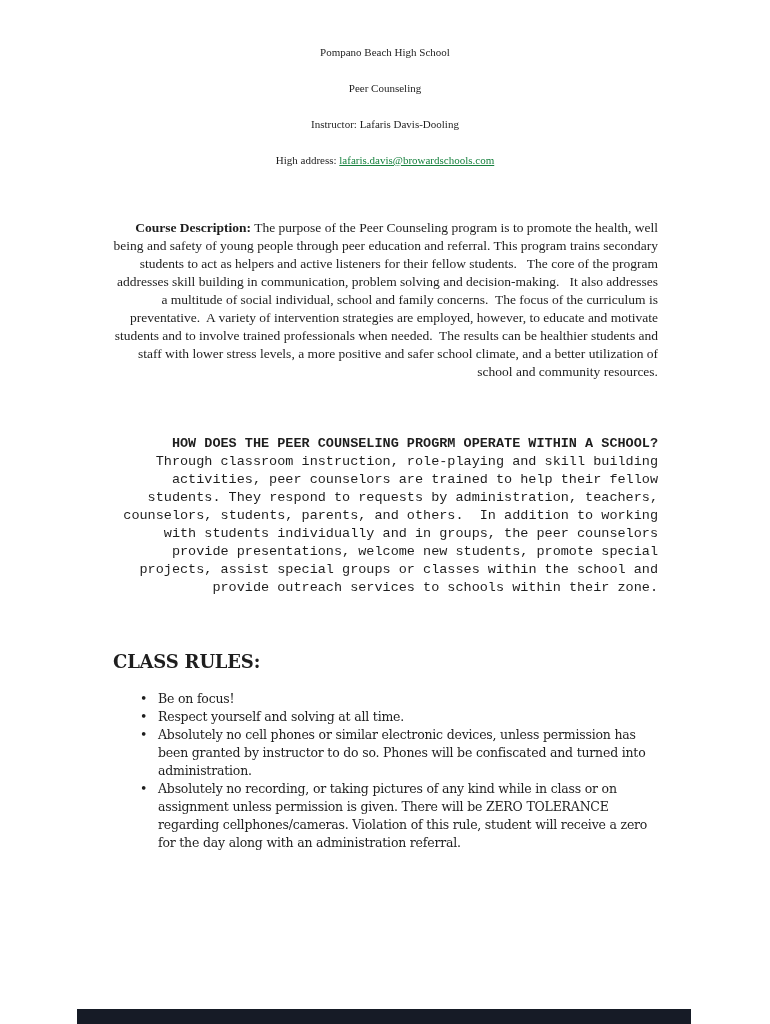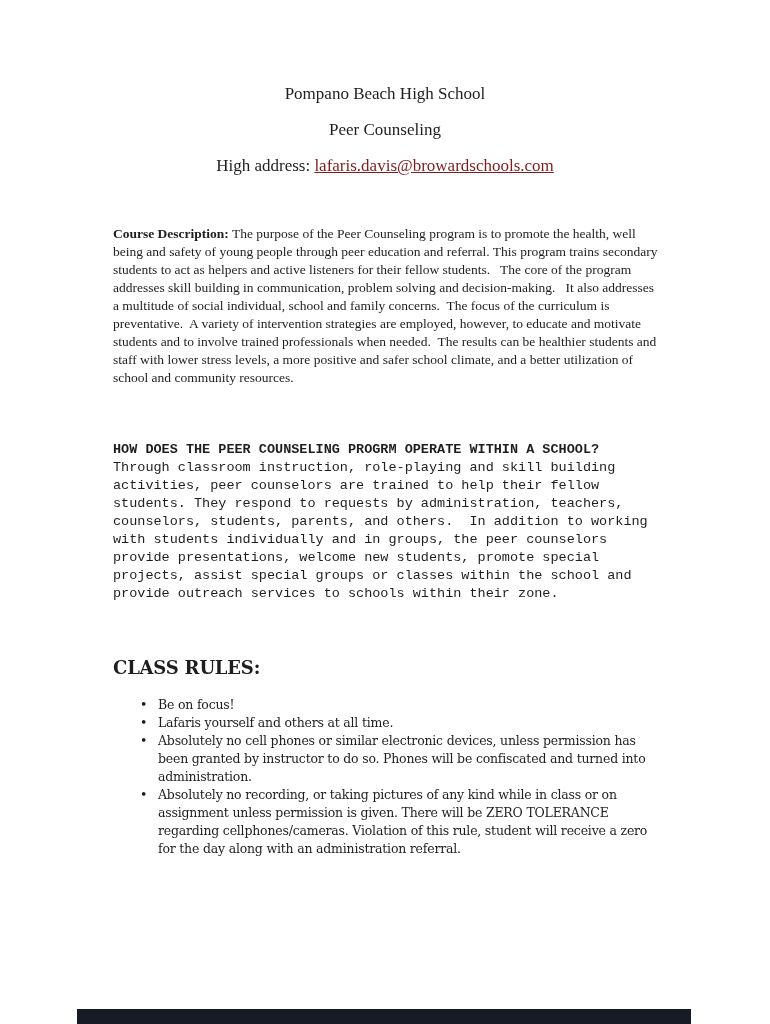--- a/index.html
+++ b/index.html
@@ -13,41 +13,41 @@
     overflow: hidden;
   }
   .doc {
     position: relative;
     width: 770px;
     height: 1024px;
     background: #ffffff;
   }
   
   .doc-header {
-    padding-top: 86px;
+    padding-top: 44px;
     text-align: center;
-    font-size: 17px;
+    font-size: 11px;
   }
   .doc-header p {
     margin: 0 0 20px 0;
     line-height: 16px;
   }
   .email-link {
-    color: #7f1d1d;
+    color: #15803d;
     text-decoration: underline;
     cursor: pointer;
   }
   
   .para {
     margin: 0 0 0 113px;
     width: 545px;
     font-size: 13.5px;
     line-height: 18px;
     white-space: pre-wrap;
-    text-align: left;
+    text-align: right;
   }
   .para b { font-weight: bold; }
   .desc { margin-top: 51px; }
   .op   { margin-top: 54px; font-family: Liberation Mono, monospace; }
   
   .rules-heading {
     margin: 56px 0 0 113px;
     font-family: "DejaVu Serif", serif;
     font-weight: bold;
     font-size: 18px;
@@ -86,31 +86,32 @@
   }
 </style>
 </head>
 <body>
 
 <div class="doc">
 
   <div class="doc-header">
     <p>Pompano Beach High School</p>
     <p>Peer Counseling</p>
+    <p>Instructor: Lafaris Davis-Dooling</p>
     <p><span>High address: </span><a class="email-link">lafaris.davis@browardschools.com</a></p>
   </div>
 
   <p class="para desc"><b>Course Description:</b><span> The purpose of the Peer Counseling program is to promote the health, well being and safety of young people through peer education and referral. This program trains secondary students to act as helpers and active listeners for their fellow students.   The core of the program addresses skill building in communication, problem solving and decision-making.   It also addresses a multitude of social individual, school and family concerns.  The focus of the curriculum is preventative.  A variety of intervention strategies are employed, however, to educate and motivate students and to involve trained professionals when needed.  The results can be healthier students and staff with lower stress levels, a more positive and safer school climate, and a better utilization of school and community resources.</span></p>
 
   <p class="para op"><b>HOW DOES THE PEER COUNSELING PROGRM OPERATE WITHIN A SCHOOL?</b><span>  Through classroom instruction, role-playing and skill building activities, peer counselors are trained to help their fellow students. They respond to requests by administration, teachers, counselors, students, parents, and others.  In addition to working with students individually and in groups, the peer counselors provide presentations, welcome new students, promote special projects, assist special groups or classes within the school and provide outreach services to schools within their zone.</span></p>
 
   <p class="rules-heading">CLASS RULES:</p>
 
   <ul class="rules">
     <li><span class="blt">•</span><span>Be on focus!</span></li>
-    <li><span class="blt">•</span><span>Lafaris yourself and others at all time.</span></li>
+    <li><span class="blt">•</span><span>Respect yourself and solving at all time.</span></li>
     <li><span class="blt">•</span><span>Absolutely no cell phones or similar electronic devices, unless permission has been granted by instructor to do so. Phones will be confiscated and turned into administration.</span></li>
     <li><span class="blt">•</span><span>Absolutely no recording, or taking pictures of any kind while in class or on assignment unless permission is given. There will be ZERO TOLERANCE regarding cellphones/cameras. Violation of this rule, student will receive a zero for the day along with an administration referral.</span></li>
   </ul>
 
   <div class="bottom-bar"></div>
 
 </div>
 
 </body></html>

